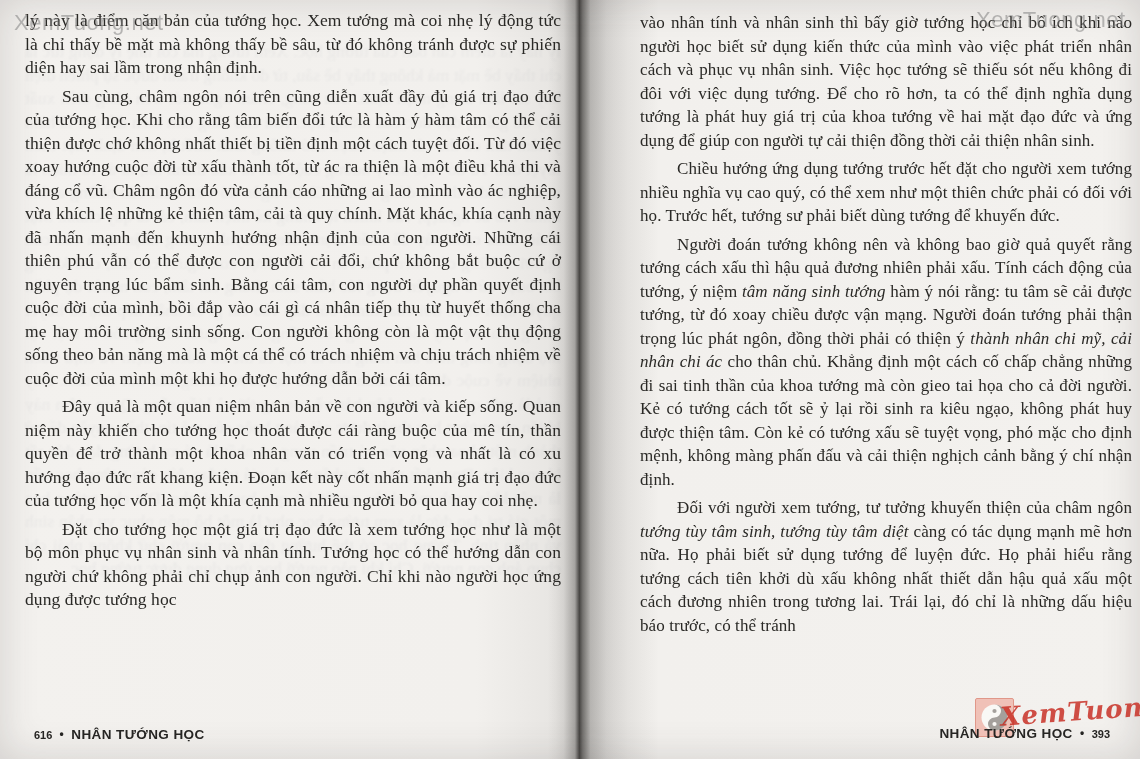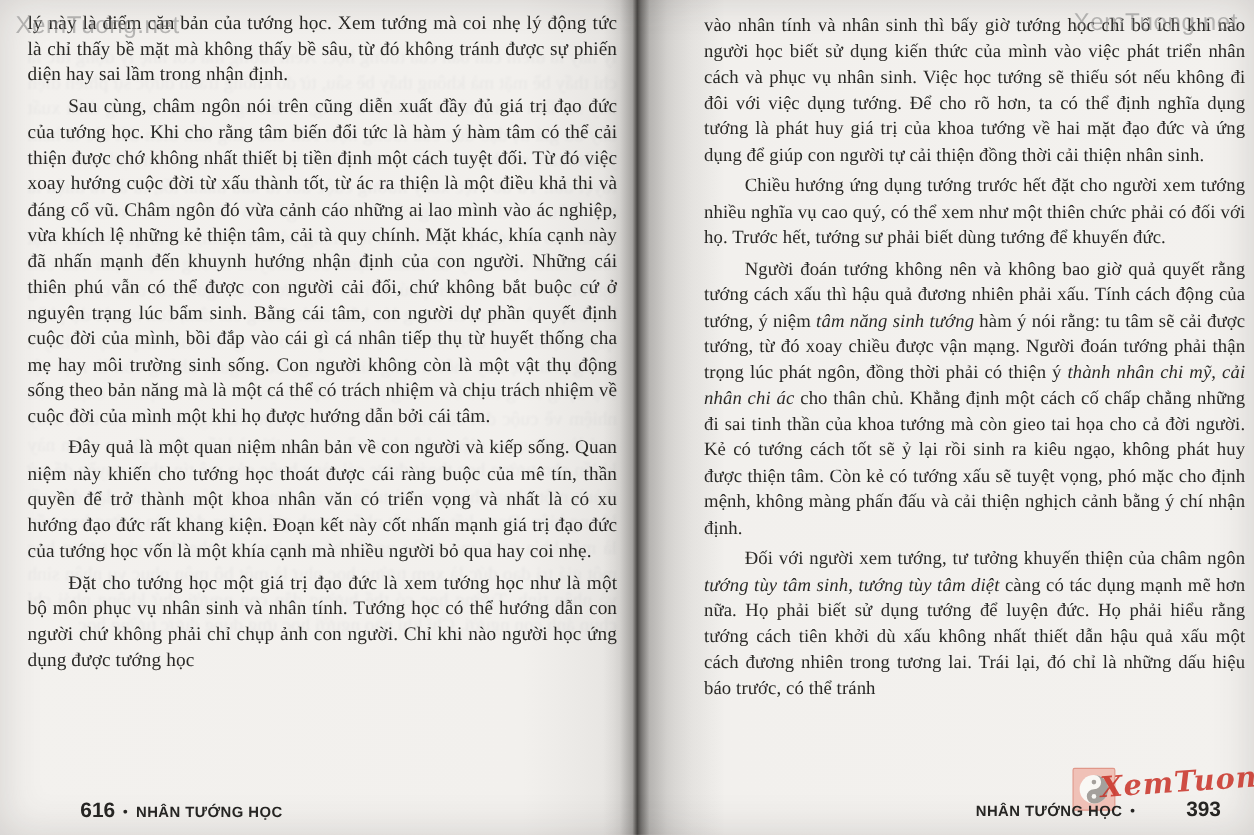--- a/index.html
+++ b/index.html
@@ -55,21 +55,21 @@
     transform:scaleX(-1);filter:blur(1.1px);pointer-events:none;
   }
   .ghost-left{left:25px;top:40px;width:536px;}
   
   .footer{
     position:absolute;z-index:5;
     font-family:"Liberation Sans","DejaVu Sans",sans-serif;
     font-weight:bold;color:#262523;font-size:13.5px;letter-spacing:0.4px;
     white-space:nowrap;
   }
-  .footer .pagenum{font-size:19px;letter-spacing:0;margin-left:39px;}
+  .footer .pagenum{font-size:11px;letter-spacing:0;}
   .footer .bullet{font-size:12px;padding:0 3px;position:relative;top:-1px;}
   .footer-left{left:34px;top:727px;}
   .footer-right{right:30px;top:726px;}
   
   .wm-top{
     position:absolute;z-index:6;pointer-events:none;
     font-family:"Liberation Sans","DejaVu Sans",sans-serif;
     color:rgba(125,125,125,0.52);font-size:22px;letter-spacing:0.5px;
   }
   .wm-top-left{left:14px;top:10px;}

